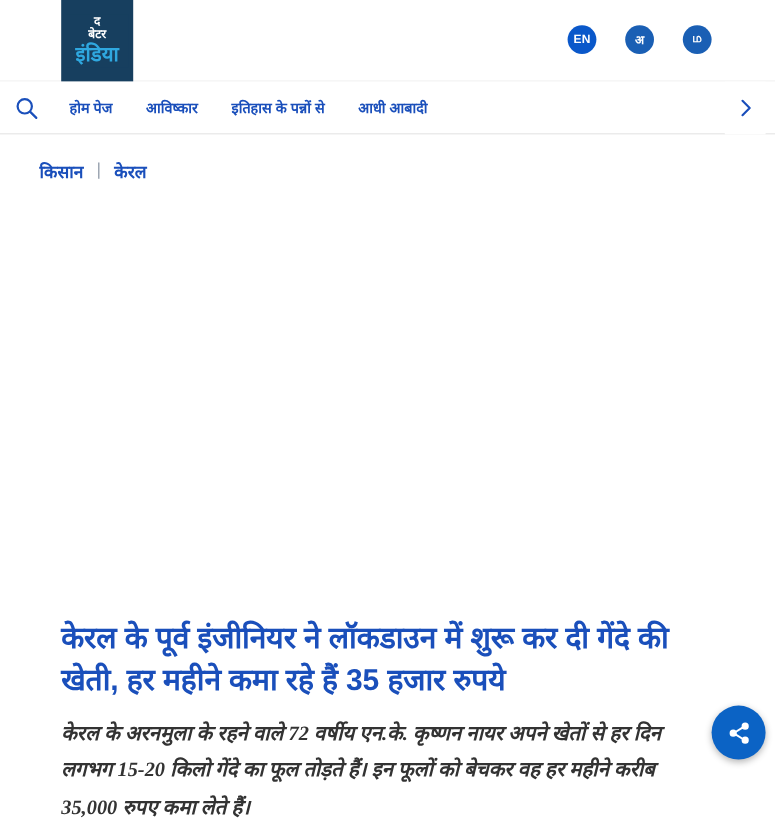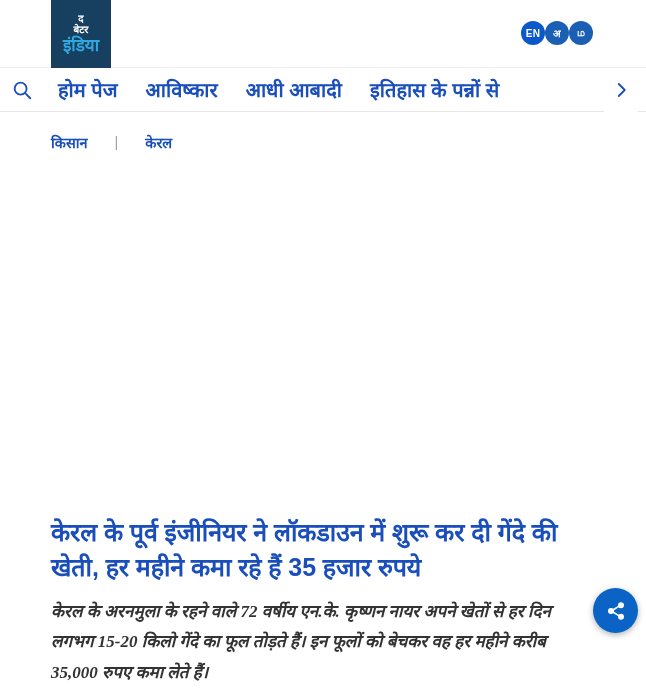--- a/index.html
+++ b/index.html
@@ -45,21 +45,21 @@
   }
   .logo-inner .l1 { font-size: 10px; }
   .logo-inner .l2 { font-size: 10px; }
   .logo-inner .l3 { font-size: 17px; color: #2fa8e0; }
 
   .lang-group {
     position: absolute;
     right: 53px;
     top: 21px;
     display: flex;
-    gap: 0;
+    gap: 24px;
   }
   .lang-btn {
     width: 24px;
     height: 24px;
     border-radius: 50%;
     background: #1a5fb4;
     color: #ffffff;
     font-size: 10px;
     display: flex;
     align-items: center;
@@ -91,21 +91,21 @@
   .search-icon-wrap svg { display: block; }
   .nav-items {
     display: flex;
     align-items: center;
     gap: 0px;
     overflow: hidden;
     flex: 1 1 auto;
     height: 44px;
   }
   .nav-item {
-    font-size: 20px;
+    font-size: 12px;
     color: #1a4fbb;
     font-weight: bold;
     white-space: nowrap;
     padding: 0 14px;
     cursor: pointer;
     line-height: 44px;
   }
   .nav-arrow {
     position: absolute;
     right: 8px;
@@ -115,27 +115,27 @@
     display: flex;
     align-items: center;
     justify-content: center;
     background: #ffffff;
     cursor: pointer;
   }
   .nav-arrow svg { display: block; }
 
   
   .breadcrumb {
-    padding: 20px 0 0 51px;
+    padding: 20px 0 0 33px;
     font-size: 14.5px;
     color: #1a4fbb;
     font-weight: bold;
     display: flex;
     align-items: center;
-    gap: 16px;
+    gap: 0px;
   }
   .breadcrumb a { color: #1a4fbb; text-decoration: none; cursor: pointer; }
   .crumb-sep { color: #9aa4b0; margin: 0 11px; font-weight: normal; }
 
   
   .hero {
     margin-top: 24px;
     width: 646px;
     height: 285px;
     background: #ffffff;
@@ -232,22 +232,22 @@
 <div class="navbar">
   <div class="search-icon-wrap">
     <svg width="22" height="22" viewBox="0 0 24 24" fill="none" stroke="#1a4fbb" stroke-width="2">
       <circle cx="10.5" cy="10.5" r="6.5"></circle>
       <line x1="15.5" y1="15.5" x2="21" y2="21" stroke-linecap="round"></line>
     </svg>
   </div>
   <div class="nav-items">
     <div class="nav-item">होम पेज</div>
     <div class="nav-item">आविष्कार</div>
+    <div class="nav-item">इतिहास के पन्नों से</div>
     <div class="nav-item">आधी आबादी</div>
-    <div class="nav-item">इतिहास के पन्नों से</div>
   </div>
   <div class="nav-arrow">
     <svg width="18" height="18" viewBox="0 0 24 24" fill="none" stroke="#1a4fbb" stroke-width="2.4" stroke-linecap="round" stroke-linejoin="round">
       <polyline points="9,4 17,12 9,20"></polyline>
     </svg>
   </div>
 </div>
 
 <div class="breadcrumb">
   <a>किसान</a>

